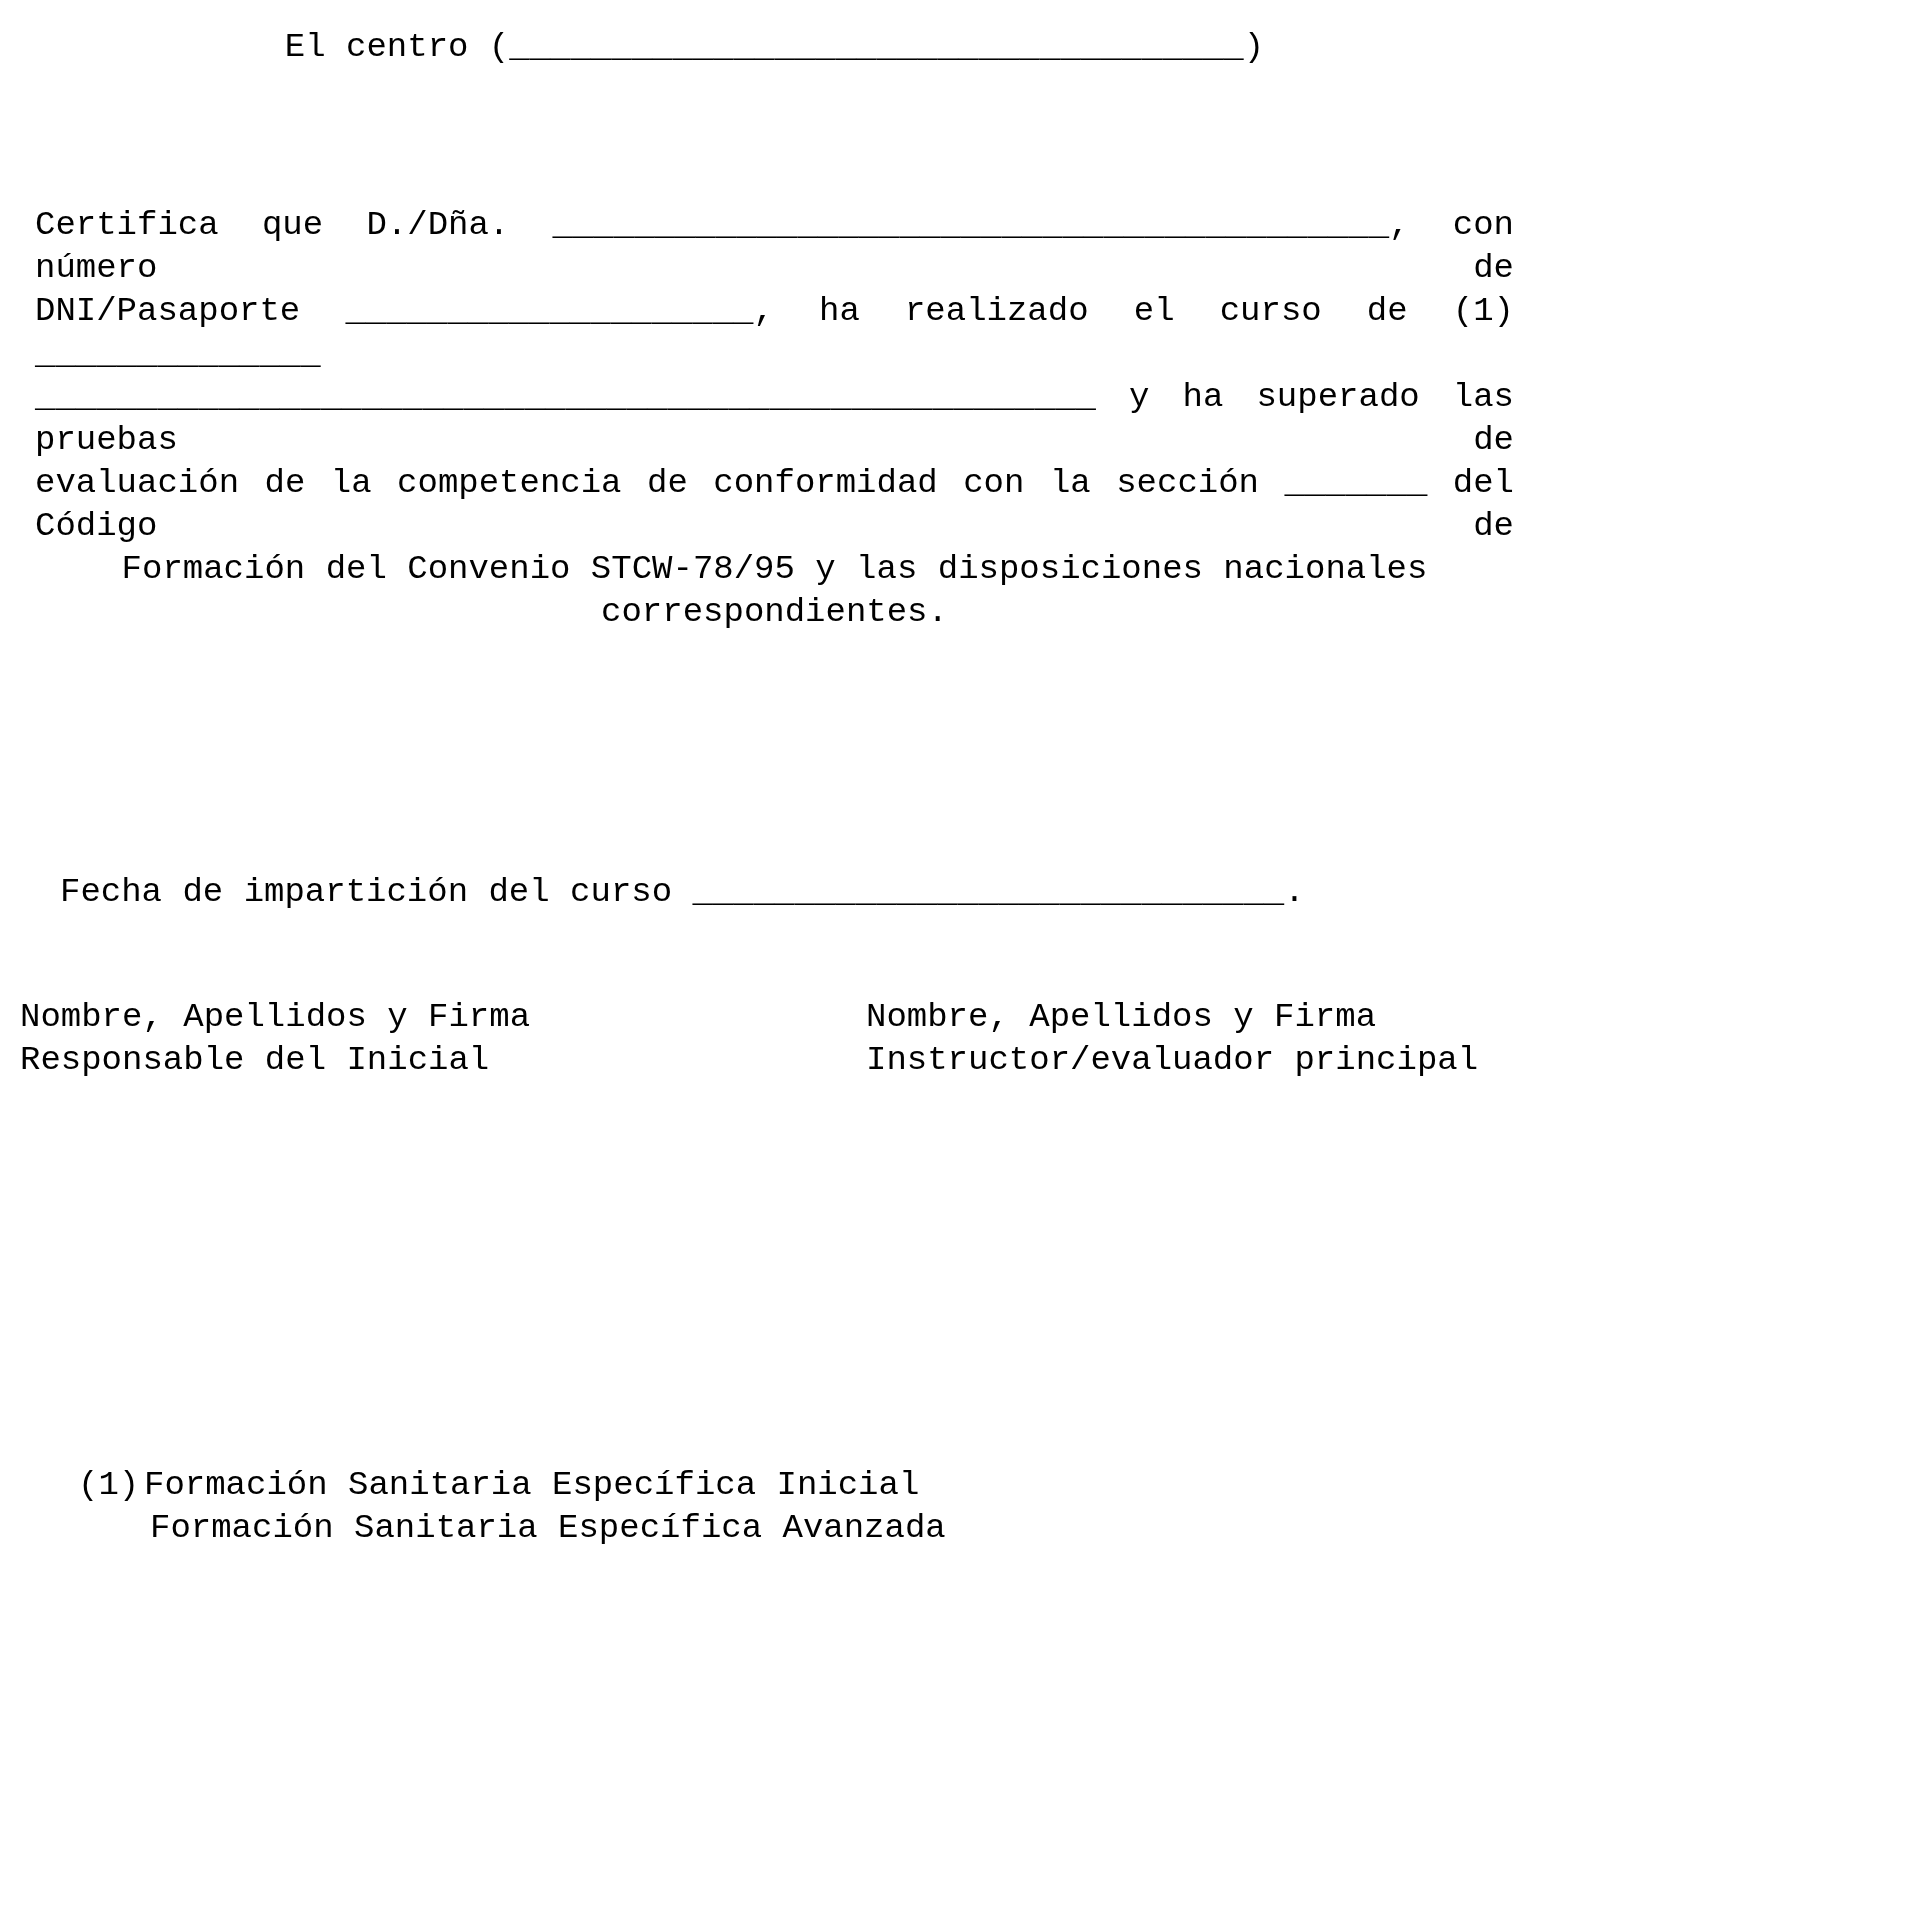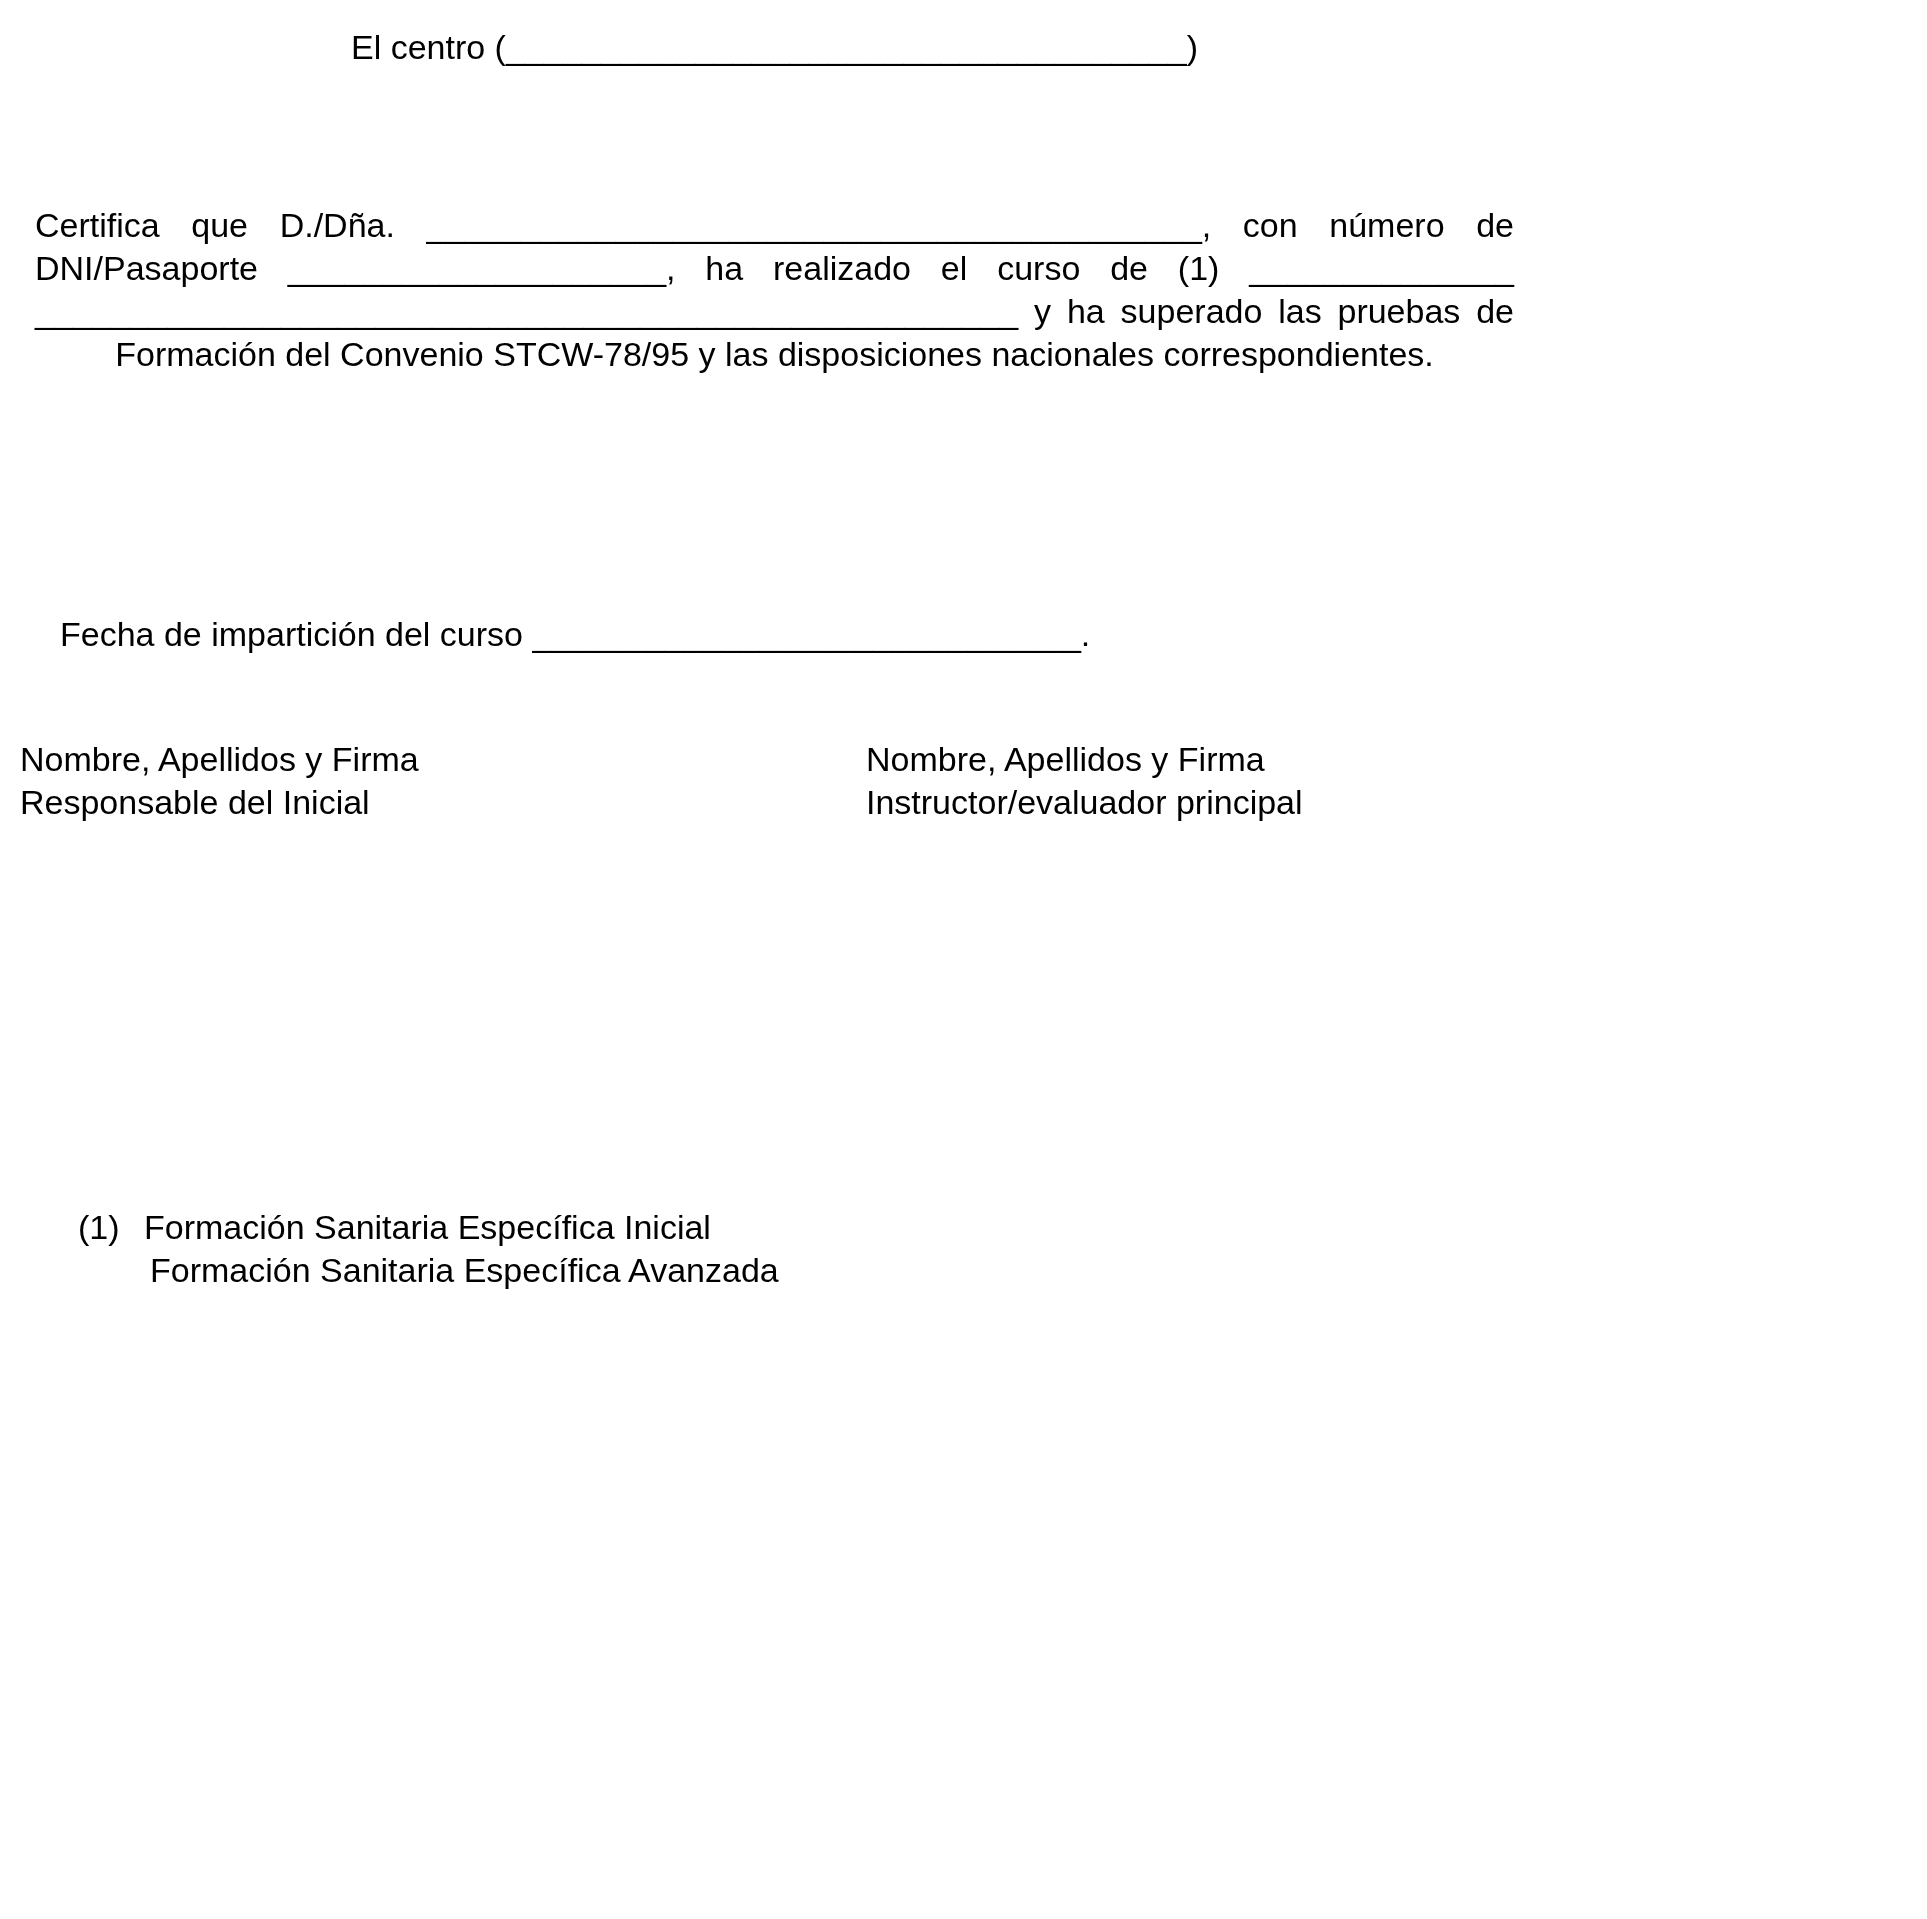--- a/index.html
+++ b/index.html
@@ -14,20 +14,21 @@
     font-family: "Liberation Sans", "DejaVu Sans", sans-serif;
     font-size: 34px;
     line-height: 43px;
     overflow: hidden;
   }
   .page {
     box-sizing: border-box;
     width: 1719px;
     height: 1919px;
     padding: 26px 398px 0 20px;
+    font-family: Liberation Mono, monospace;
   }
   .content {
     width: 1509px;
   }
   .header-line {
     text-align: center;
     white-space: nowrap;
     margin-bottom: 135px;
   }
   .paragraph {
@@ -84,20 +85,21 @@
 
 <div class="page">
   <div class="content">
 
     <div class="header-line">El centro (____________________________________)</div>
 
     <div class="paragraph">
       <div class="para-line">Certifica que D./Dña. _________________________________________, con número de</div>
       <div class="para-line">DNI/Pasaporte ____________________, ha realizado el curso de (1) ______________</div>
       <div class="para-line">____________________________________________________ y ha superado las pruebas de</div>
+      <div class="para-line">evaluación de la competencia de conformidad con la sección _______ del Código de</div>
       <div class="para-line last-line">Formación del Convenio STCW-78/95 y las disposiciones nacionales correspondientes.</div>
     </div>
 
     <div class="fecha-line">Fecha de impartición del curso _____________________________.</div>
 
     <div class="signatures">
       <div class="sig-col-left">
         <div>Nombre, Apellidos y Firma</div>
         <div>Responsable del Inicial</div>
       </div>

